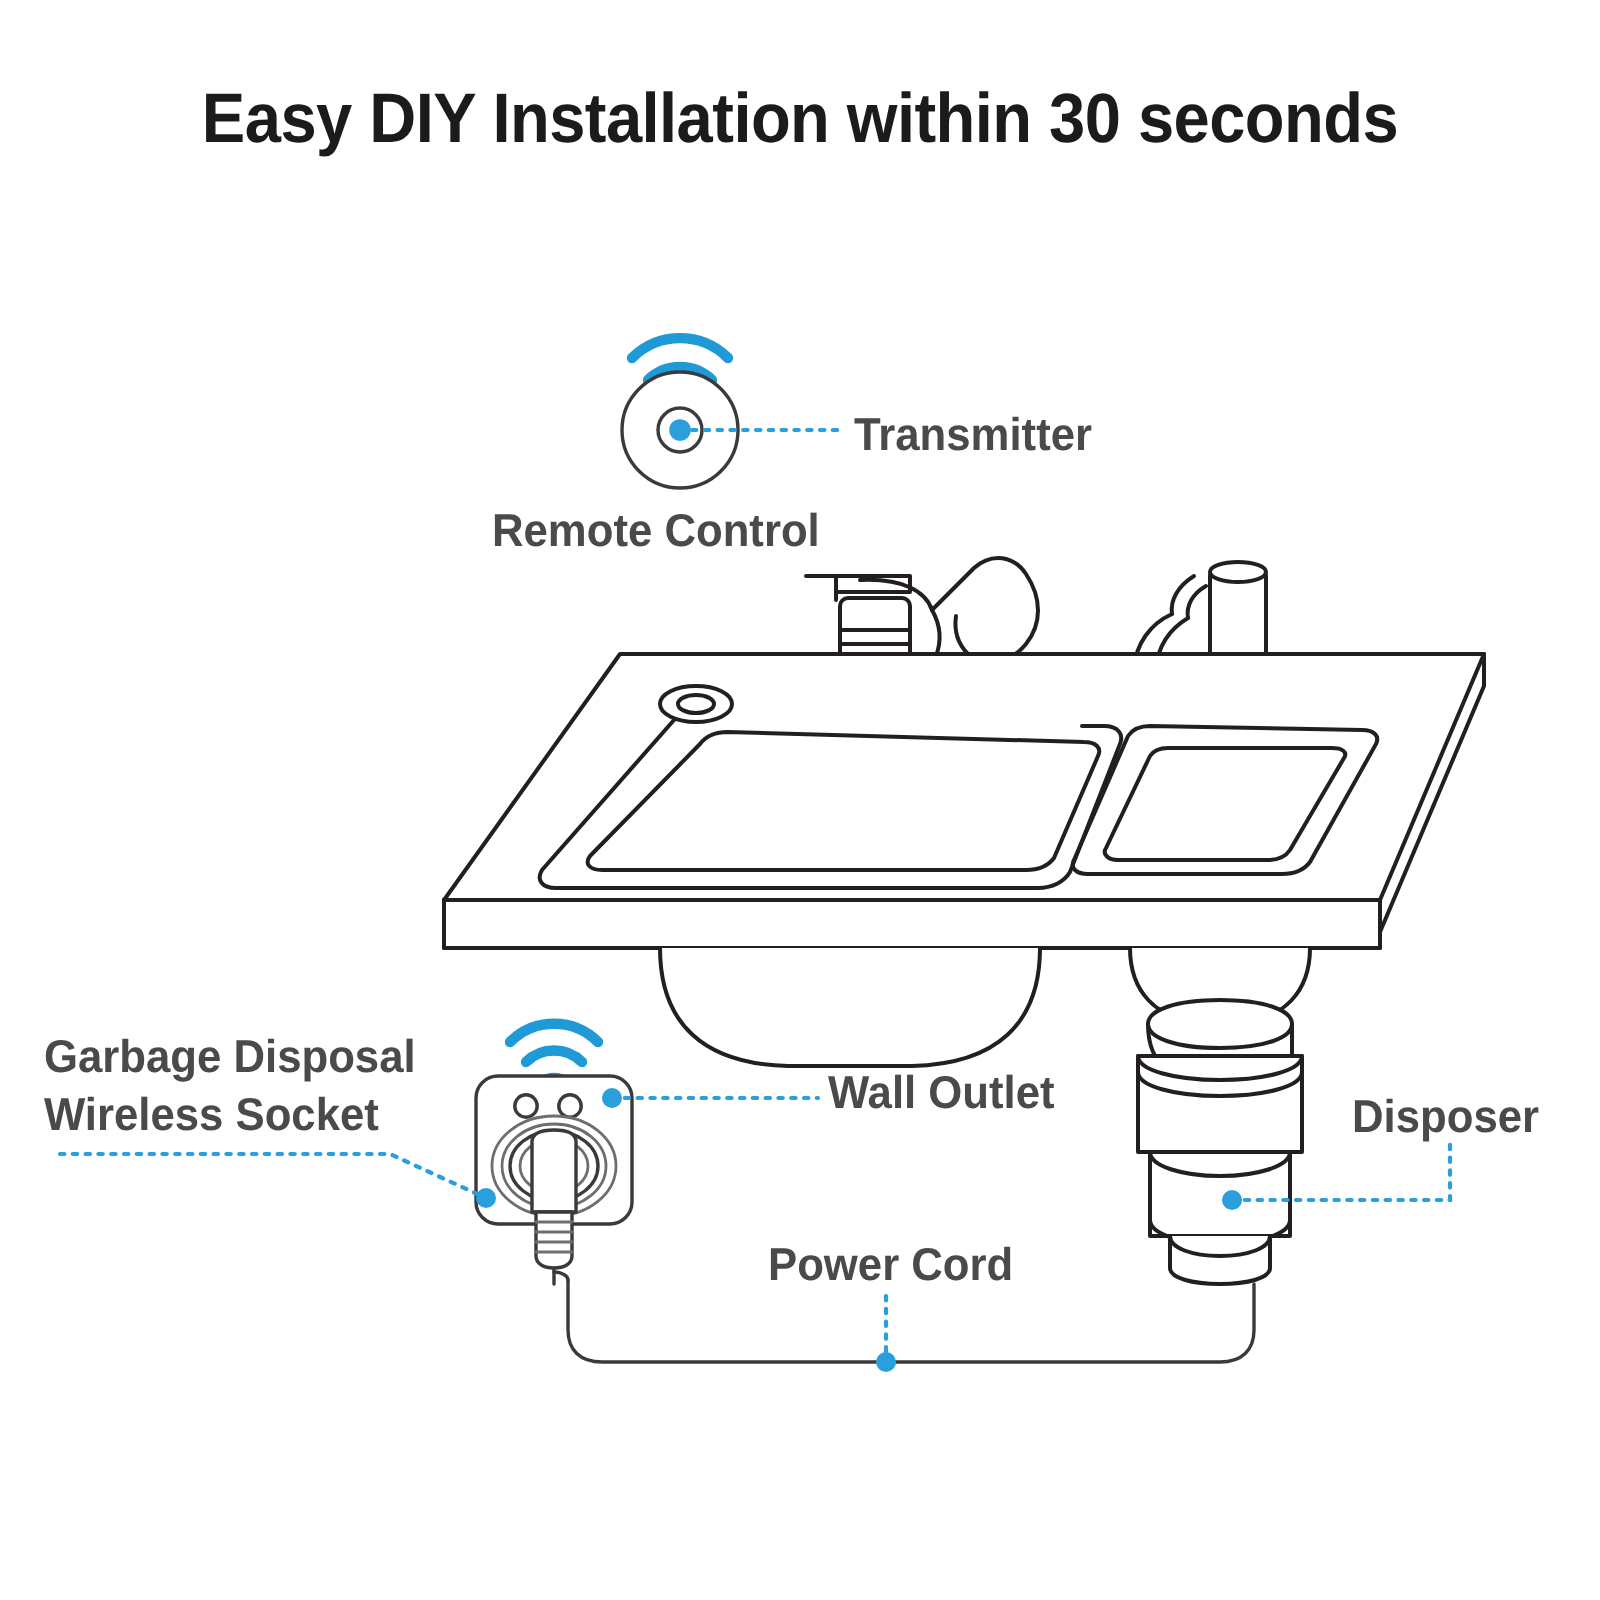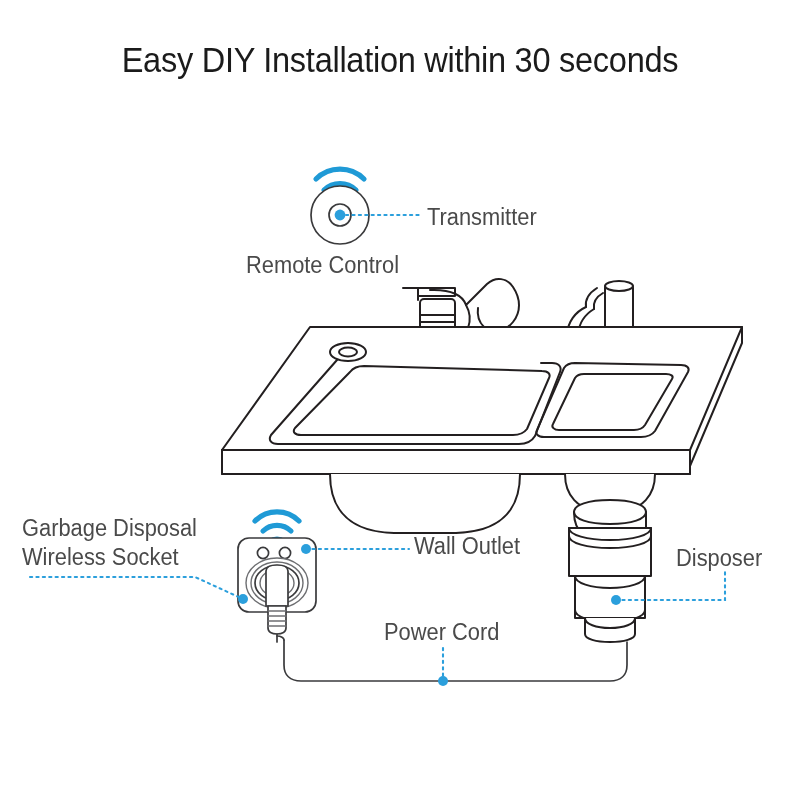--- a/index.html
+++ b/index.html
@@ -12,20 +12,21 @@
     height: 800px;
     font-family: "Liberation Sans", sans-serif;
     overflow: hidden;
     position: relative;
   }
   #stage {
     position: relative;
     width: 800px;
     height: 800px;
     background: #ffffff;
+    font-weight: bold;
   }
   #art {
     position: absolute;
     left: 0;
     top: 0;
     width: 800px;
     height: 800px;
   }
   .title {
     position: absolute;

